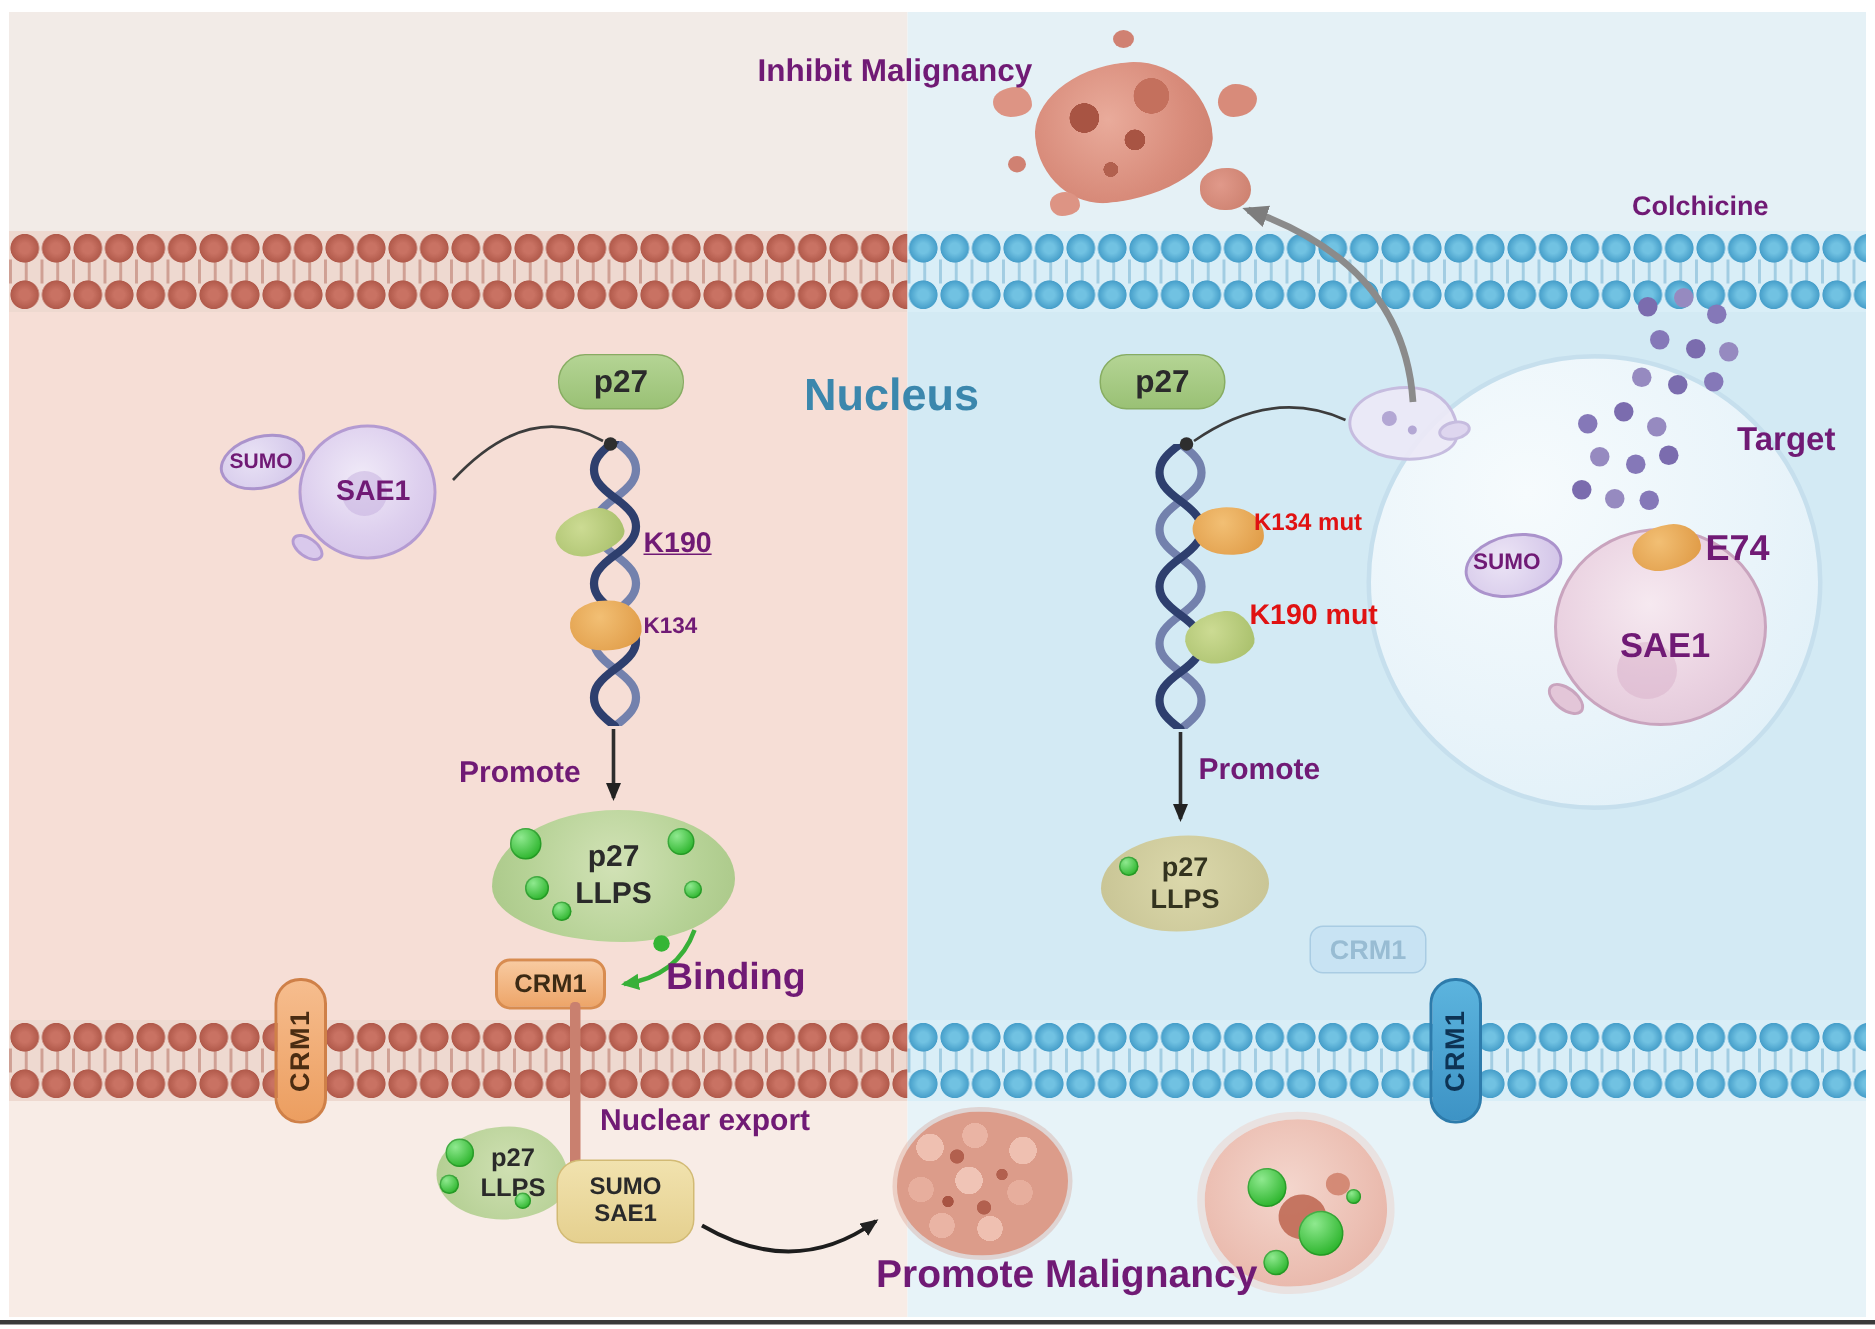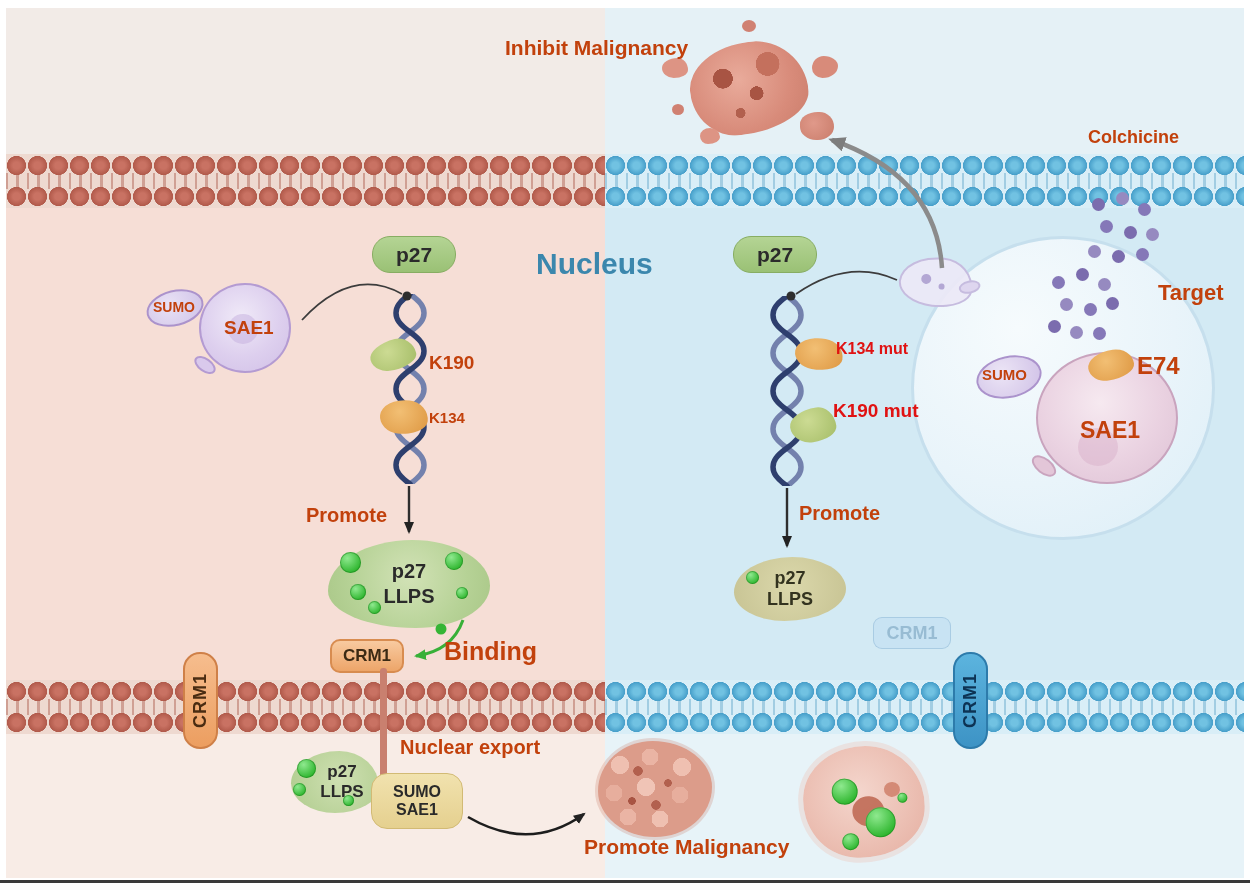--- a/index.html
+++ b/index.html
@@ -1,19 +1,19 @@
 <!DOCTYPE html>
 <html style="--left-bg: #f6ded6; --right-bg: #d3eaf4; --membrane-left: #b15a4b; --membrane-right: #479fca; --nucleus-text: #3b87ad; --mutation-text: #e01212; --llps-green: #35b535; --crm1-orange: #eda569; --crm1-blue: #4aa3d6; --sumo-sae1-yellow: #ead9a0;"><head>
 <meta charset="utf-8">
 <style>
   *{box-sizing:border-box;}
   body{margin:0;background:#ffffff;font-family:"Liberation Sans","DejaVu Sans",sans-serif;}
   .canvas{position:relative;width:1250px;height:886px;background:#fff;overflow:hidden;}
   .abs{position:absolute;}
-  .lbl{position:absolute;font-weight:700;color:#c2410c;white-space:nowrap;line-height:1;}
+  .lbl{position:absolute;font-weight:700;color:#701a75;white-space:nowrap;line-height:1;}
   .pill{position:absolute;display:flex;align-items:center;justify-content:center;font-weight:700;}
   .vtext{transform:rotate(-90deg);letter-spacing:1px;}
   .mem{position:absolute;height:54px;}
   .mem-left{
     background-color:#eed9d0;
     background-image:
       radial-gradient(circle at 10.5px 11.5px, #c97263 0 3.5px, #b15a4b 9.3px, transparent 9.8px),
       radial-gradient(circle at 10.5px 42.5px, #c97263 0 3.5px, #b15a4b 9.3px, transparent 9.8px),
       repeating-linear-gradient(90deg, rgba(170,90,75,.45) 0 2px, transparent 2px 10.5px);
     background-size:21px 54px,21px 54px,21px 16px;
@@ -217,26 +217,26 @@
     <path d="M468,817 Q530,853 584,814" stroke="#1d1d1d" stroke-width="2.6" fill="none" marker-end="url(#ab)"></path>
     <circle cx="791" cy="296" r="4.5" fill="#2e2e2e"></circle>
     <path d="M796,294 Q848,258 897,280" stroke="#3c3c3c" stroke-width="1.8" fill="none"></path>
     <path d="M787,488 L787,546" stroke="#2e2e2e" stroke-width="2.4" fill="none" marker-end="url(#ab)"></path>
     <path d="M942,268 Q936,176 832,140" stroke="#8b8b8b" stroke-width="4.5" fill="none" marker-end="url(#ag)"></path>
   </svg>
 
   <div class="lbl" style="left:505px;top:37px;font-size:21px;">Inhibit Malignancy</div>
   <div class="lbl" style="left:1088px;top:128px;font-size:18px;">Colchicine</div>
   <div class="lbl" style="left:536px;top:249px;font-size:30px;color:var(--nucleus-text,#3b87ad);">Nucleus</div>
-  <div class="lbl" style="left:429px;top:353px;font-size:19px;">K190</div>
+  <div class="lbl" style="left:429px;top:353px;font-size:19px;text-decoration:underline;">K190</div>
   <div class="lbl" style="left:429px;top:410px;font-size:15px;">K134</div>
   <div class="lbl" style="left:306px;top:505px;font-size:20px;">Promote</div>
   <div class="lbl" style="left:444px;top:639px;font-size:25px;">Binding</div>
   <div class="lbl" style="left:400px;top:737px;font-size:20px;">Nuclear export</div>
-  <div class="lbl" style="left:584px;top:836px;font-size:21px;">Promote Malignancy</div>
+  <div class="lbl" style="left:584px;top:836px;font-size:26px;">Promote Malignancy</div>
   <div class="lbl" style="left:836px;top:341px;font-size:16px;color:var(--mutation-text,#e01212);">K134 mut</div>
   <div class="lbl" style="left:833px;top:401px;font-size:19px;color:var(--mutation-text,#e01212);">K190 mut</div>
   <div class="lbl" style="left:799px;top:503px;font-size:20px;">Promote</div>
   <div class="lbl" style="left:1158px;top:282px;font-size:22px;">Target</div>
   <div class="lbl" style="left:153px;top:300px;font-size:14px;">SUMO</div>
   <div class="lbl" style="left:224px;top:318px;font-size:19px;">SAE1</div>
   <div class="lbl" style="left:982px;top:367px;font-size:15px;">SUMO</div>
   <div class="lbl" style="left:1080px;top:419px;font-size:23px;">SAE1</div>
   <div class="lbl" style="left:1137px;top:354px;font-size:24px;">E74</div>
 

